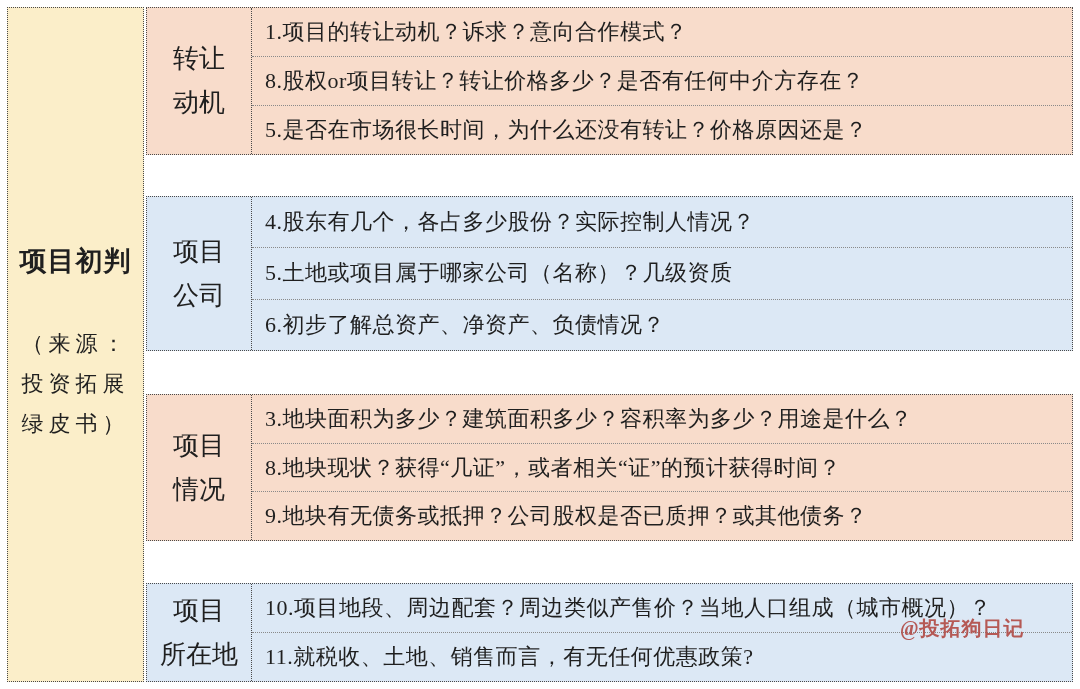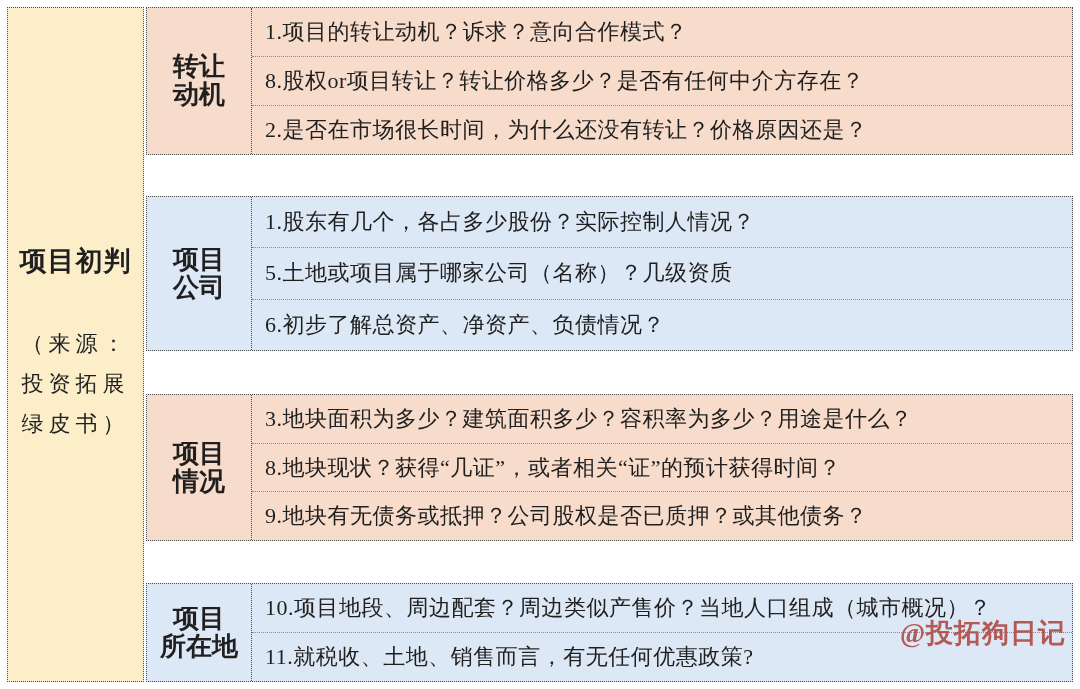--- a/index.html
+++ b/index.html
@@ -58,42 +58,42 @@
   .g1{top:7px;height:148px;}
   .g2{top:196px;height:155px;}
   .g3{top:394px;height:147px;}
   .g4{top:583px;height:99px;}
   .cat{
     width:105px;
     flex:0 0 105px;
     border-right:1px dotted var(--cell-border);
     display:flex;align-items:center;justify-content:center;
     text-align:center;
-    font-size:26px;font-weight:bold;
-    line-height:28px;
+    font-size:26px;font-weight:normal;
+    line-height:44px;
     white-space:pre-line;
   }
   .rows{
     flex:1 1 auto;
     display:flex;flex-direction:column;
   }
   .row{
     flex:1 1 0;
     display:flex;align-items:center;
     padding:0 10px 0 13px;
     font-size:22px;
     letter-spacing:0.5px;
     border-top:1px dotted var(--row-border);
   }
   .row:first-child{border-top:none;}
   .watermark{
     position:absolute;
     left:900px;top:615px;
     width:140px;
-    font-size:27px;font-weight:bold;
+    font-size:20px;font-weight:bold;
     color:var(--watermark);
     opacity:0.9;
     letter-spacing:1px;
     white-space:nowrap;
   }
 </style>
 </head>
 <body>
 
 <div class="canvas">
@@ -104,29 +104,29 @@
 投资拓展
 绿皮书）</div>
   </div>
 
   <div class="group g1 salmon">
     <div class="cat">转让
 动机</div>
     <div class="rows">
       <div class="row">1.项目的转让动机？诉求？意向合作模式？</div>
       <div class="row">8.股权or项目转让？转让价格多少？是否有任何中介方存在？</div>
-      <div class="row">2.是否在市场很长时间，为什么还没有转让？价格原因还是？</div>
+      <div class="row">5.是否在市场很长时间，为什么还没有转让？价格原因还是？</div>
     </div>
   </div>
 
   <div class="group g2 blue">
     <div class="cat">项目
 公司</div>
     <div class="rows">
-      <div class="row">1.股东有几个，各占多少股份？实际控制人情况？</div>
+      <div class="row">4.股东有几个，各占多少股份？实际控制人情况？</div>
       <div class="row">5.土地或项目属于哪家公司（名称）？几级资质</div>
       <div class="row">6.初步了解总资产、净资产、负债情况？</div>
     </div>
   </div>
 
   <div class="group g3 salmon">
     <div class="cat">项目
 情况</div>
     <div class="rows">
       <div class="row">3.地块面积为多少？建筑面积多少？容积率为多少？用途是什么？</div>

